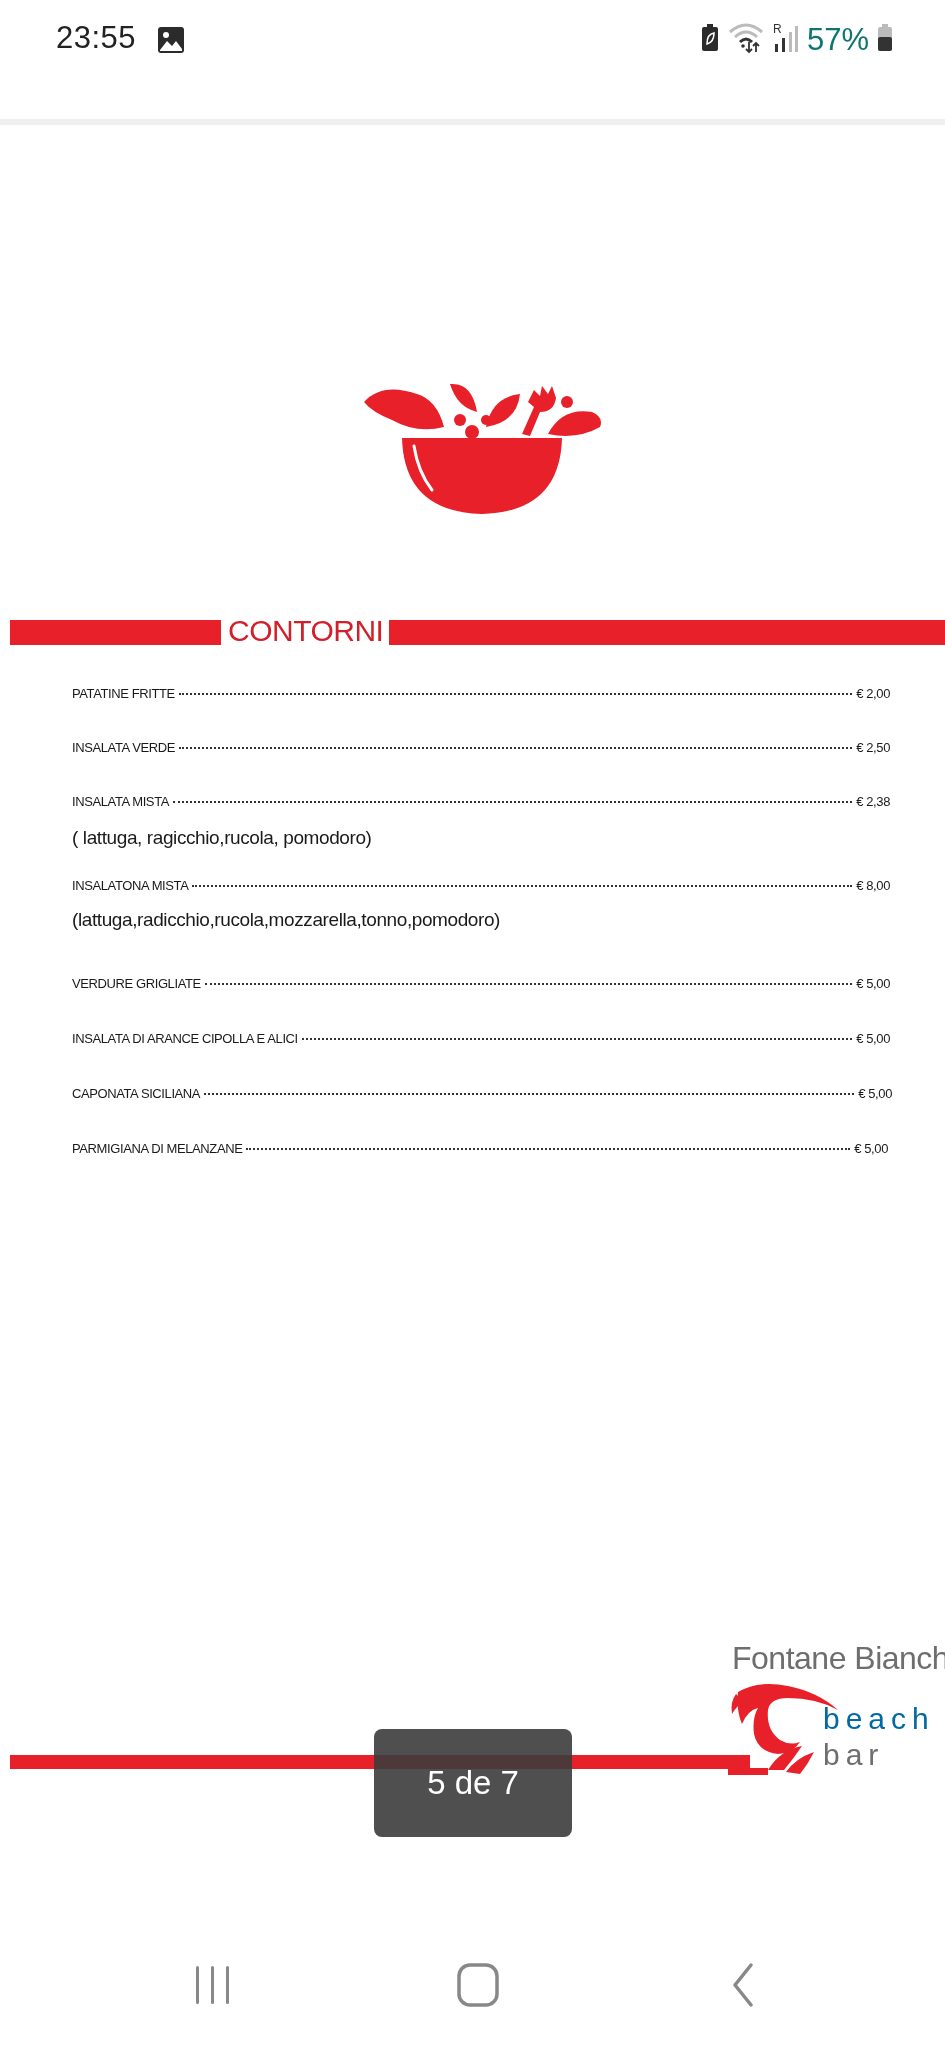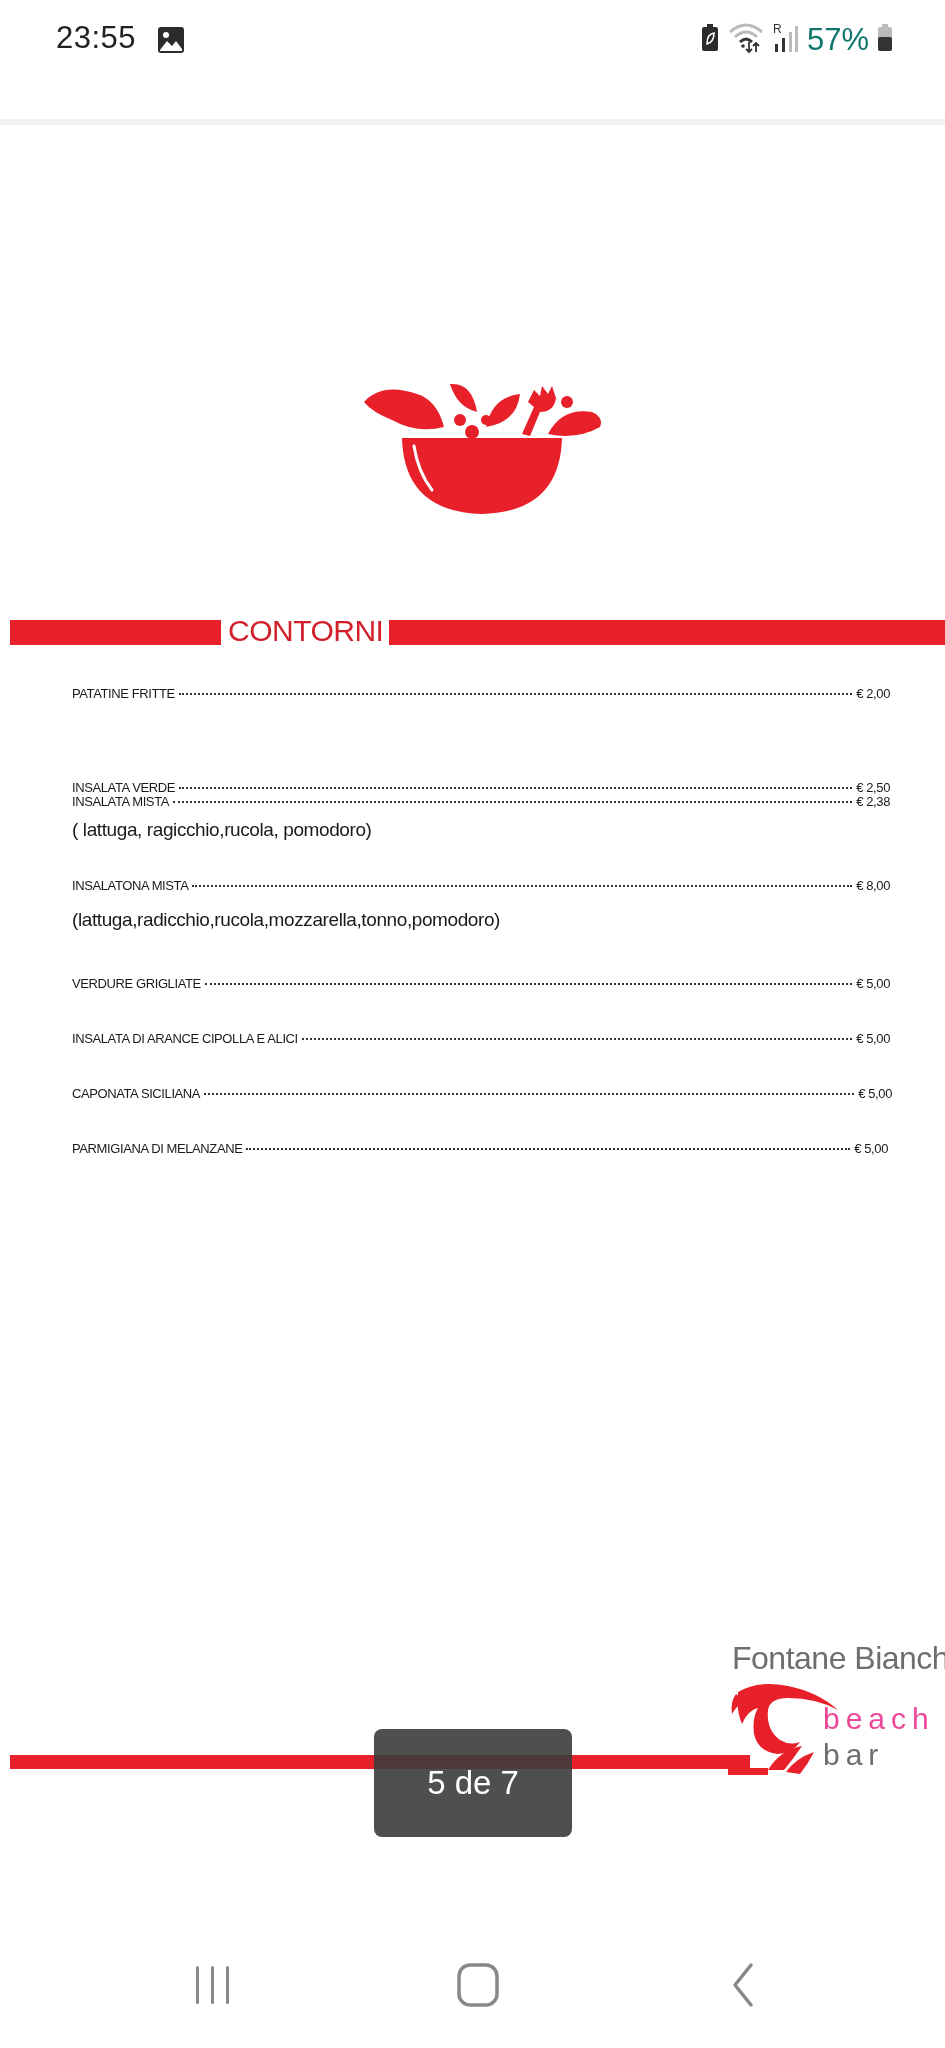--- a/index.html
+++ b/index.html
@@ -39,21 +39,21 @@
     }
     .menu-row .price { white-space:nowrap; }
     .menu-desc { font-size:19px; color:#1a1a1a; margin-top:8px; letter-spacing:-0.4px; }
 
     .footer-bar { position:absolute; left:10px; top:1755px; width:740px; height:14px; background:#e8202a; }
     .logo { position:absolute; left:728px; top:1640px; width:217px; height:135px; }
     .logo .brand {
       position:absolute; left:4px; top:0px; font-size:32px; color:#6e6e6e;
       font-family:"Liberation Sans Narrow","Liberation Sans", sans-serif; letter-spacing:-0.5px; white-space:nowrap;
     }
-    .logo .beach { position:absolute; left:95px; top:62px; font-size:30px; color:#ec4899; letter-spacing:6px; }
+    .logo .beach { position:absolute; left:95px; top:62px; font-size:30px; color:#0369a1; letter-spacing:6px; }
     .logo .bar { position:absolute; left:95px; top:98px; font-size:30px; color:#6e6e6e; letter-spacing:6px; }
     .logo svg { position:absolute; left:0; top:40px; }
 
     .page-toast {
       position:absolute; left:374px; top:1729px; width:198px; height:108px;
       background:rgba(60,60,60,0.9); border-radius:8px; color:#fff; font-size:33px;
       display:flex; align-items:center; justify-content:center;
     }
 
     .navbar { position:absolute; left:0; top:1925px; width:945px; height:123px; background:#ffffff; }
@@ -142,34 +142,34 @@
 <div class="section-bar right"></div>
 
 <div class="menu">
   <div class="menu-item" style="position:absolute; top:0; width:818px;">
     <div class="menu-row">
       <span class="name">PATATINE FRITTE</span>
       <span class="dots"></span>
       <span class="price">€ 2,00</span>
     </div>
   </div>
-  <div class="menu-item" style="position:absolute; top:54px; width:818px;margin-top:40px;">
+  <div class="menu-item" style="position:absolute; top:54px; width:818px;">
     <div class="menu-row">
       <span class="name">INSALATA VERDE</span>
       <span class="dots"></span>
       <span class="price">€ 2,50</span>
     </div>
   </div>
   <div class="menu-item" style="position:absolute; top:108px; width:818px;">
     <div class="menu-row">
       <span class="name">INSALATA MISTA</span>
       <span class="dots"></span>
       <span class="price">€ 2,38</span>
     </div>
-    <div class="menu-desc" style="margin-top:10px;">( lattuga, ragicchio,rucola, pomodoro)</div>
+    <div class="menu-desc" style="margin-top:18px;">( lattuga, ragicchio,rucola, pomodoro)</div>
   </div>
   <div class="menu-item" style="position:absolute; top:192px; width:818px;">
     <div class="menu-row">
       <span class="name">INSALATONA MISTA</span>
       <span class="dots"></span>
       <span class="price">€ 8,00</span>
     </div>
     <div class="menu-desc" style="margin-top:16px;">(lattuga,radicchio,rucola,mozzarella,tonno,pomodoro)</div>
   </div>
   <div class="menu-item" style="position:absolute; top:290px; width:818px;">

